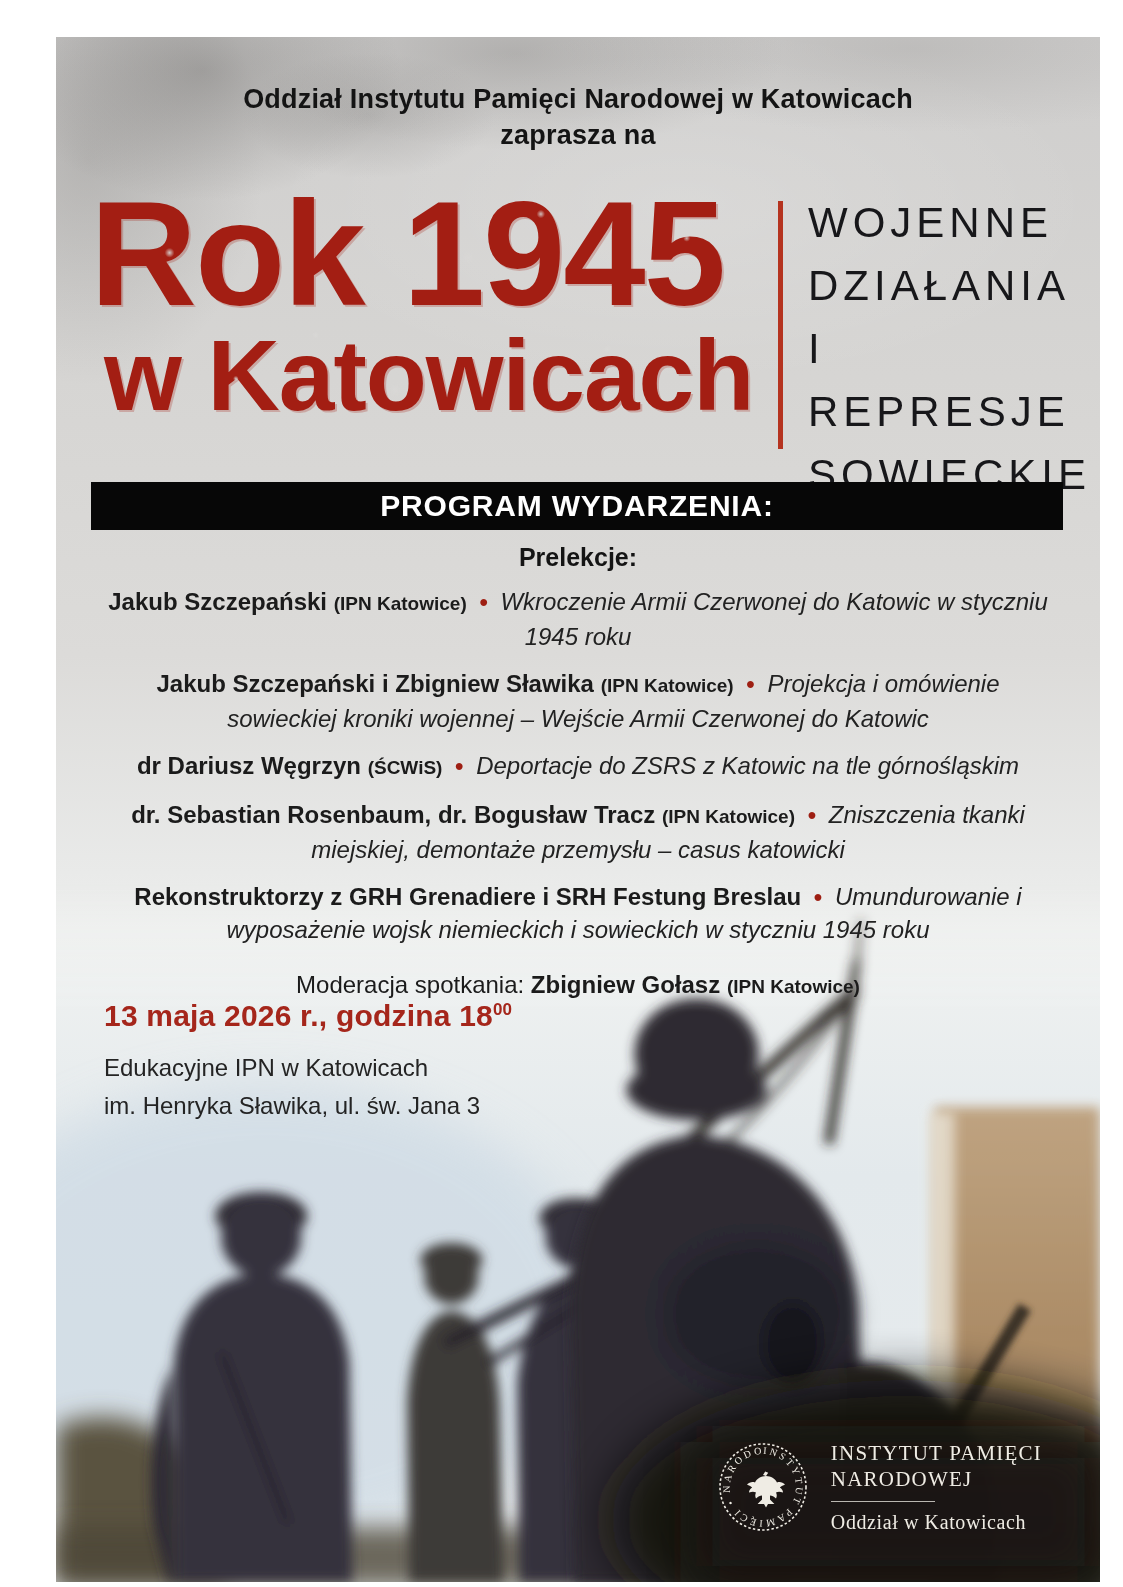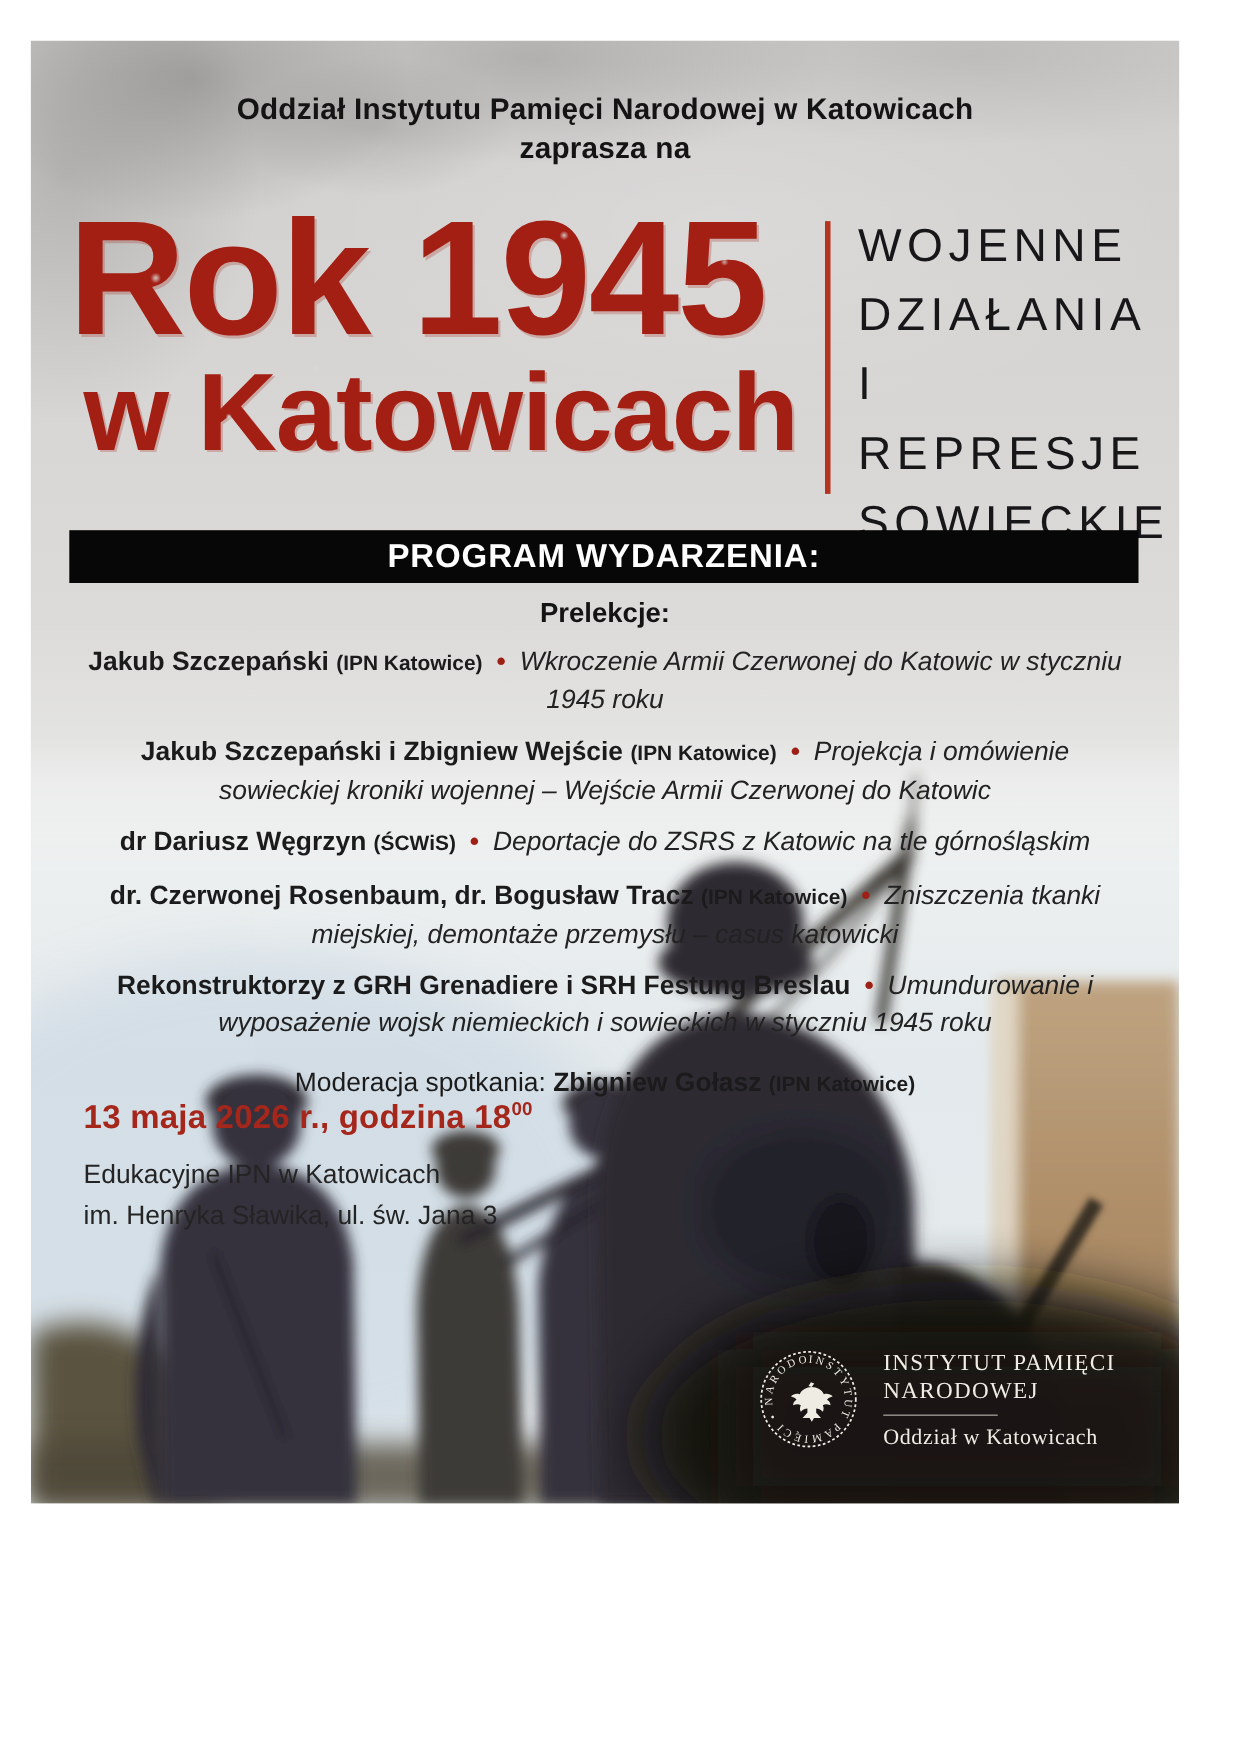--- a/index.html
+++ b/index.html
@@ -1,21 +1,21 @@
 <!DOCTYPE html>
 <html lang="pl"><head>
 <meta charset="utf-8">
 <style>
   html,body{margin:0;padding:0;}
   body{
     width:1123px;height:1587px;background:#ffffff;position:relative;
     font-family:"Liberation Sans",sans-serif;overflow:hidden;
   }
   .canvas{
-    position:absolute;left:28px;top:37px;width:1044px;height:1330px;
+    position:absolute;left:56px;top:37px;width:1044px;height:1545px;
     background:linear-gradient(to bottom,#cfcecd 0%,#d6d5d3 22%,#dcdbd9 40%,#e9eae9 54%,#f2f3f2 63%,#f4f5f4 100%);
     overflow:hidden;
   }
   .texture{
     position:absolute;left:0;top:0;width:100%;height:560px;z-index:1;pointer-events:none;
     background:
       radial-gradient(ellipse 320px 210px at 14% 6%,rgba(108,106,104,.45),transparent 62%),
       radial-gradient(ellipse 260px 330px at 3% 22%,rgba(130,128,126,.35),transparent 68%),
       radial-gradient(ellipse 420px 150px at 44% 3%,rgba(128,126,124,.38),transparent 64%),
       radial-gradient(ellipse 500px 120px at 82% 2%,rgba(150,148,146,.30),transparent 70%),
@@ -177,33 +177,33 @@
   <div class="prelekcje">Prelekcje:</div>
 
   <div class="talks">
     <div class="talk">
       <span class="spk">Jakub Szczepański</span>
       <span class="aff">(IPN Katowice)</span>
       <span class="dot">•</span>
       <span class="topic">Wkroczenie Armii Czerwonej do Katowic w styczniu 1945 roku</span>
     </div>
     <div class="talk">
-      <span class="spk">Jakub Szczepański i Zbigniew Wejście</span>
+      <span class="spk">Jakub Szczepański i Zbigniew Sławika</span>
       <span class="aff">(IPN Katowice)</span>
       <span class="dot">•</span>
       <span class="topic">Projekcja i omówienie sowieckiej kroniki wojennej – Wejście Armii Czerwonej do Katowic</span>
     </div>
     <div class="talk">
       <span class="spk">dr Dariusz Węgrzyn</span>
       <span class="aff">(ŚCWiS)</span>
       <span class="dot">•</span>
       <span class="topic">Deportacje do ZSRS z Katowic na tle górnośląskim</span>
     </div>
     <div class="talk">
-      <span class="spk">dr. Czerwonej Rosenbaum, dr. Bogusław Tracz</span>
+      <span class="spk">dr. Sebastian Rosenbaum, dr. Bogusław Tracz</span>
       <span class="aff">(IPN Katowice)</span>
       <span class="dot">•</span>
       <span class="topic">Zniszczenia tkanki miejskiej, demontaże przemysłu – casus katowicki</span>
     </div>
     <div class="talk">
       <span class="spk">Rekonstruktorzy z GRH Grenadiere i SRH Festung Breslau</span>
       <span class="dot">•</span>
       <span class="topic">Umundurowanie i wyposażenie wojsk niemieckich i sowieckich w styczniu 1945 roku</span>
     </div>
     <div class="talk moderation">

